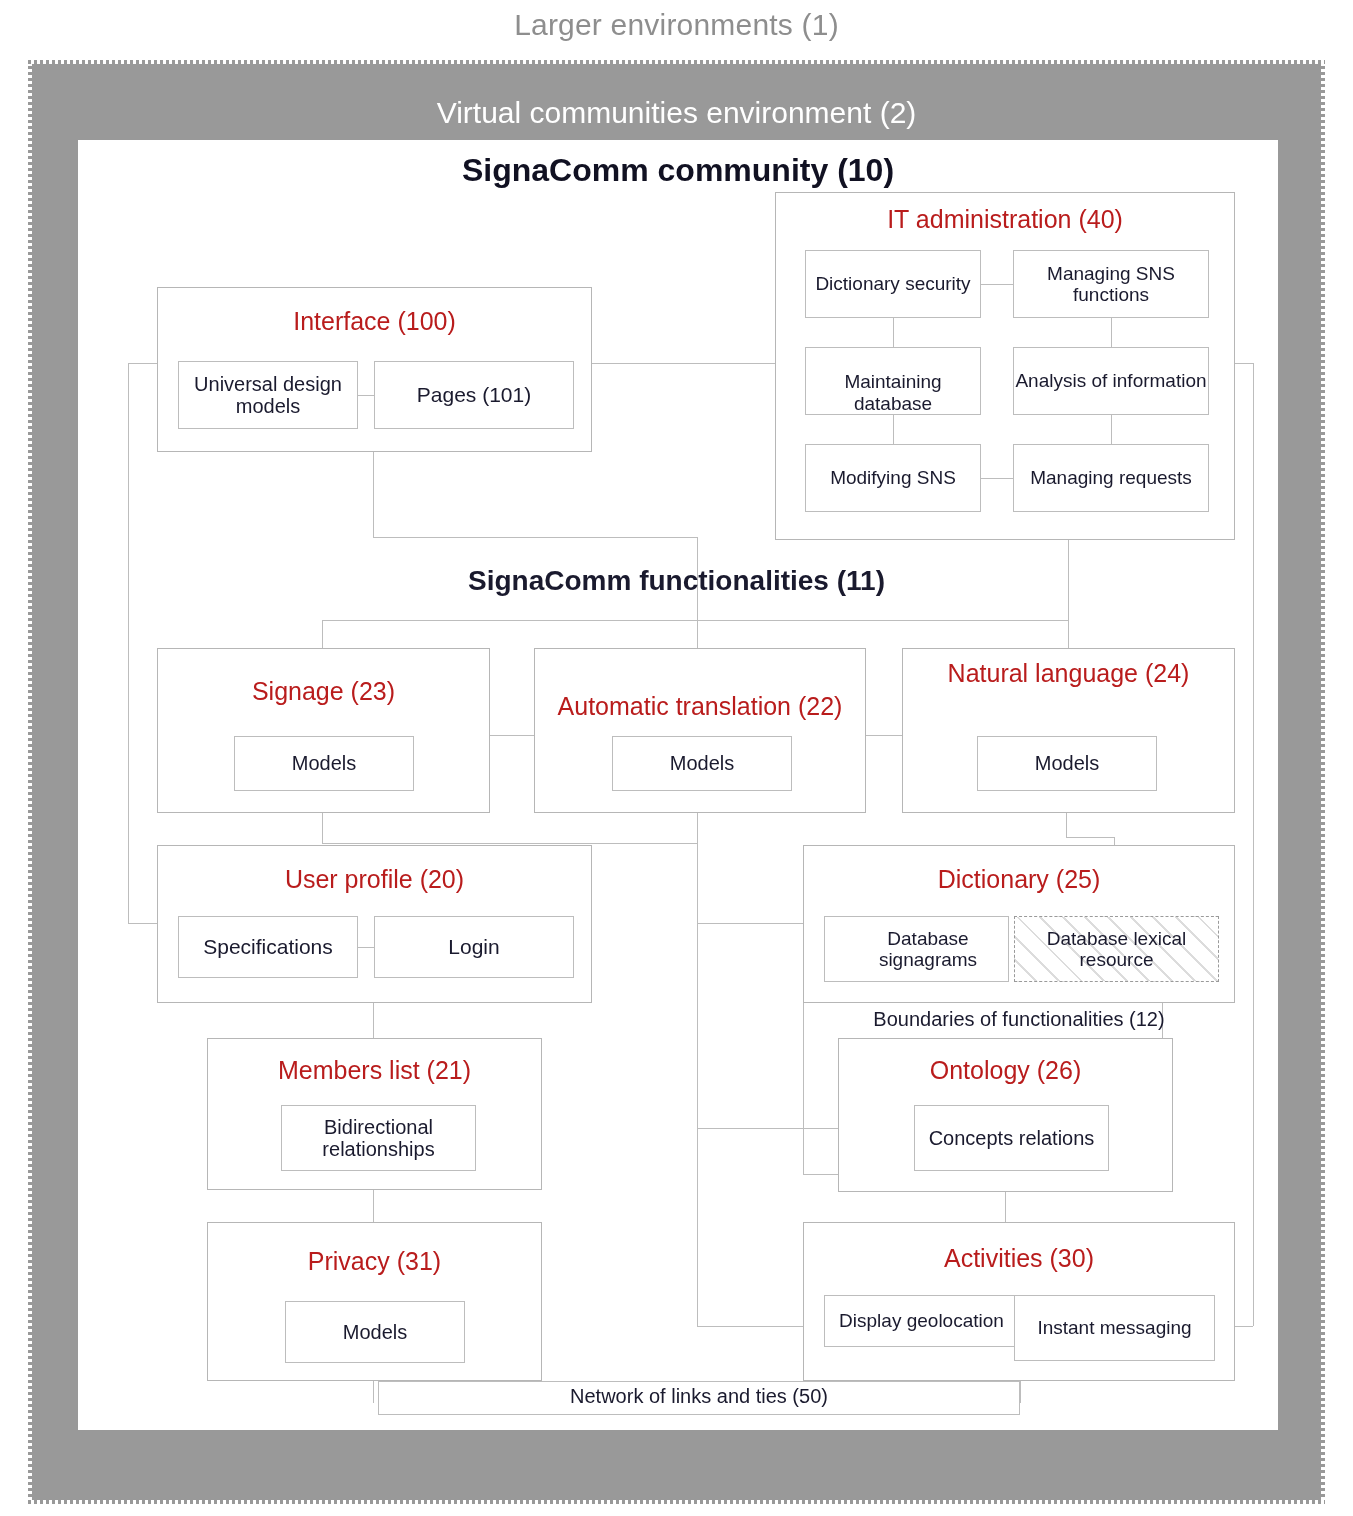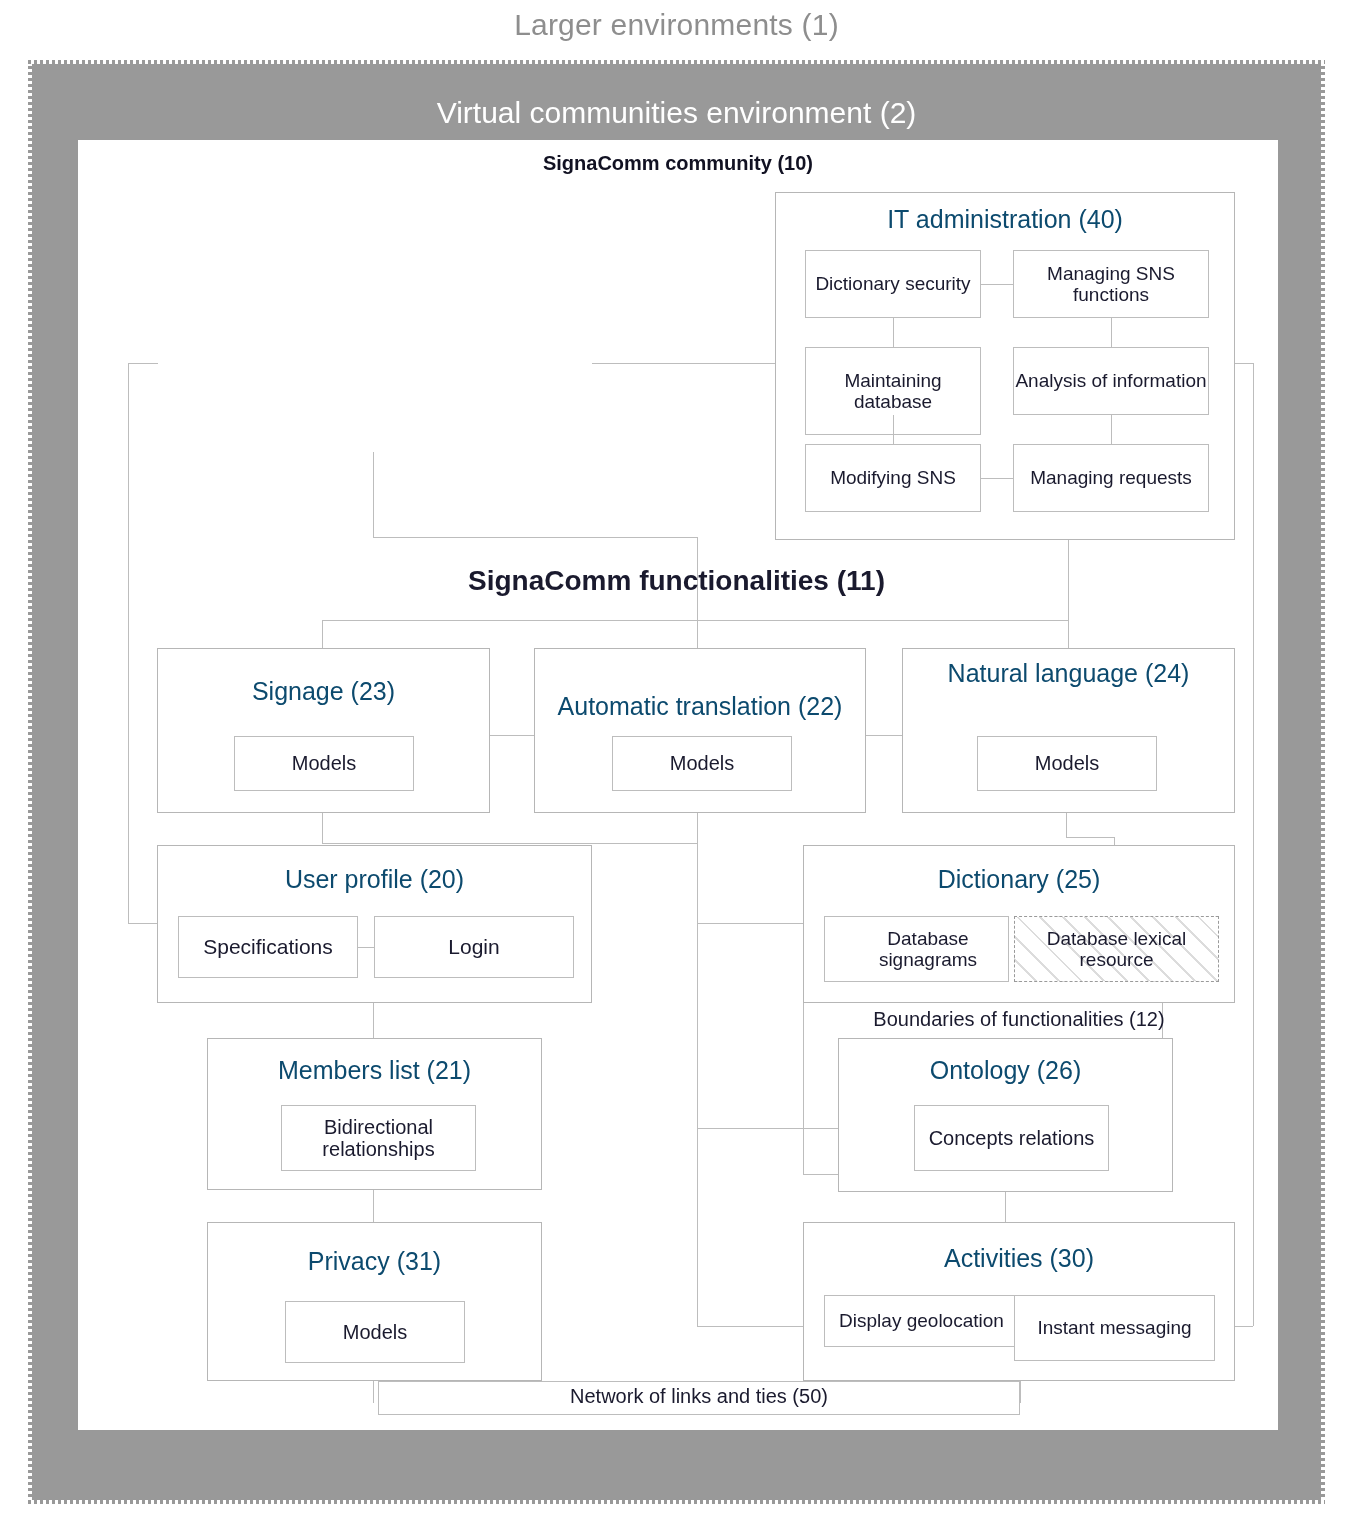--- a/index.html
+++ b/index.html
@@ -32,31 +32,31 @@
   .title-2{
     position:absolute;left:30px;top:96px;width:1293px;text-align:center;
     font-size:30px;color:#ffffff;
   }
   .inner-white{
     position:absolute;left:78px;top:140px;width:1200px;height:1290px;
     background:#ffffff;
   }
   .title-10{
     position:absolute;left:78px;top:152px;width:1200px;text-align:center;
-    font-size:20px;font-weight:bold;color:#111122;
+    font-size:32px;font-weight:bold;color:#111122;
   }
 
   
   .box{
     position:absolute;box-sizing:border-box;background:#ffffff;
     border:1.6px solid #b6b6b6;
   }
   .box > .hdr{
     position:absolute;left:0;right:0;text-align:center;
-    color:#0c4a6e;
+    color:#b91c1c;
   }
   .sub{
     position:absolute;box-sizing:border-box;background:#ffffff;
     border:1.4px solid #bdbdbd;
     display:flex;align-items:center;justify-content:center;text-align:center;
     line-height:1.12;color:#1a1a2e;
   }
   .sub.hatch{
     border:1.6px dashed #9a9a9a;
     background-image:repeating-linear-gradient(45deg,
@@ -141,41 +141,51 @@
   <div class="frame" style="left:378px;top:1381px;width:642px;height:34px;border-top:1.6px solid #bdbdbd;"></div>
 
   <div class="box" style="left:775px;top:192px;width:460px;height:348px;">
     <div class="hdr t24" style="top:12px;">IT administration (40)</div>
     <div class="sub t18" style="left:29px;top:57px;width:176px;height:68px;">
       <span>Dictionary security</span>
     </div>
     <div class="sub t18" style="left:237px;top:57px;width:196px;height:68px;">
       <span>Managing SNS functions</span>
     </div>
-    <div class="sub t18" style="left:29px;top:154px;width:176px;height:88px;">
+    <div class="sub t18" style="left:29px;top:154px;width:176px;height:68px;align-items:flex-end;">
       <span>Maintaining database</span>
     </div>
     <div class="sub t18" style="left:237px;top:154px;width:196px;height:68px;">
       <span>Analysis of information</span>
     </div>
     <div class="sub t18" style="left:29px;top:251px;width:176px;height:68px;">
       <span>Modifying SNS</span>
     </div>
     <div class="sub t18" style="left:237px;top:251px;width:196px;height:68px;">
       <span>Managing requests</span>
     </div>
 
     <div class="h" style="left:205px;top:91px;width:32px;"></div>
     <div class="v" style="left:117px;top:125px;height:29px;"></div>
     <div class="v" style="left:335px;top:125px;height:29px;"></div>
     <div class="v" style="left:117px;top:222px;height:29px;"></div>
     <div class="v" style="left:335px;top:222px;height:29px;"></div>
     <div class="h" style="left:205px;top:285px;width:32px;"></div>
   </div>
 
+  <div class="box" style="left:157px;top:287px;width:435px;height:165px;">
+    <div class="hdr t24" style="top:19px;">Interface (100)</div>
+    <div class="sub t19" style="left:20px;top:73px;width:180px;height:68px;">
+      <span>Universal design models</span>
+    </div>
+    <div class="sub t20" style="left:216px;top:73px;width:200px;height:68px;">
+      <span>Pages (101)</span>
+    </div>
+    <div class="h" style="left:200px;top:107px;width:16px;"></div>
+  </div>
 
   <div class="flabel" style="left:0;top:565px;width:1353px;text-align:center;font-size:28px;font-weight:bold;">SignaComm functionalities (11)</div>
 
   <div class="box" style="left:157px;top:648px;width:333px;height:165px;">
     <div class="hdr t24" style="top:28px;">Signage (23)</div>
     <div class="sub t19" style="left:76px;top:87px;width:180px;height:55px;">
       <span>Models</span>
     </div>
   </div>
 

